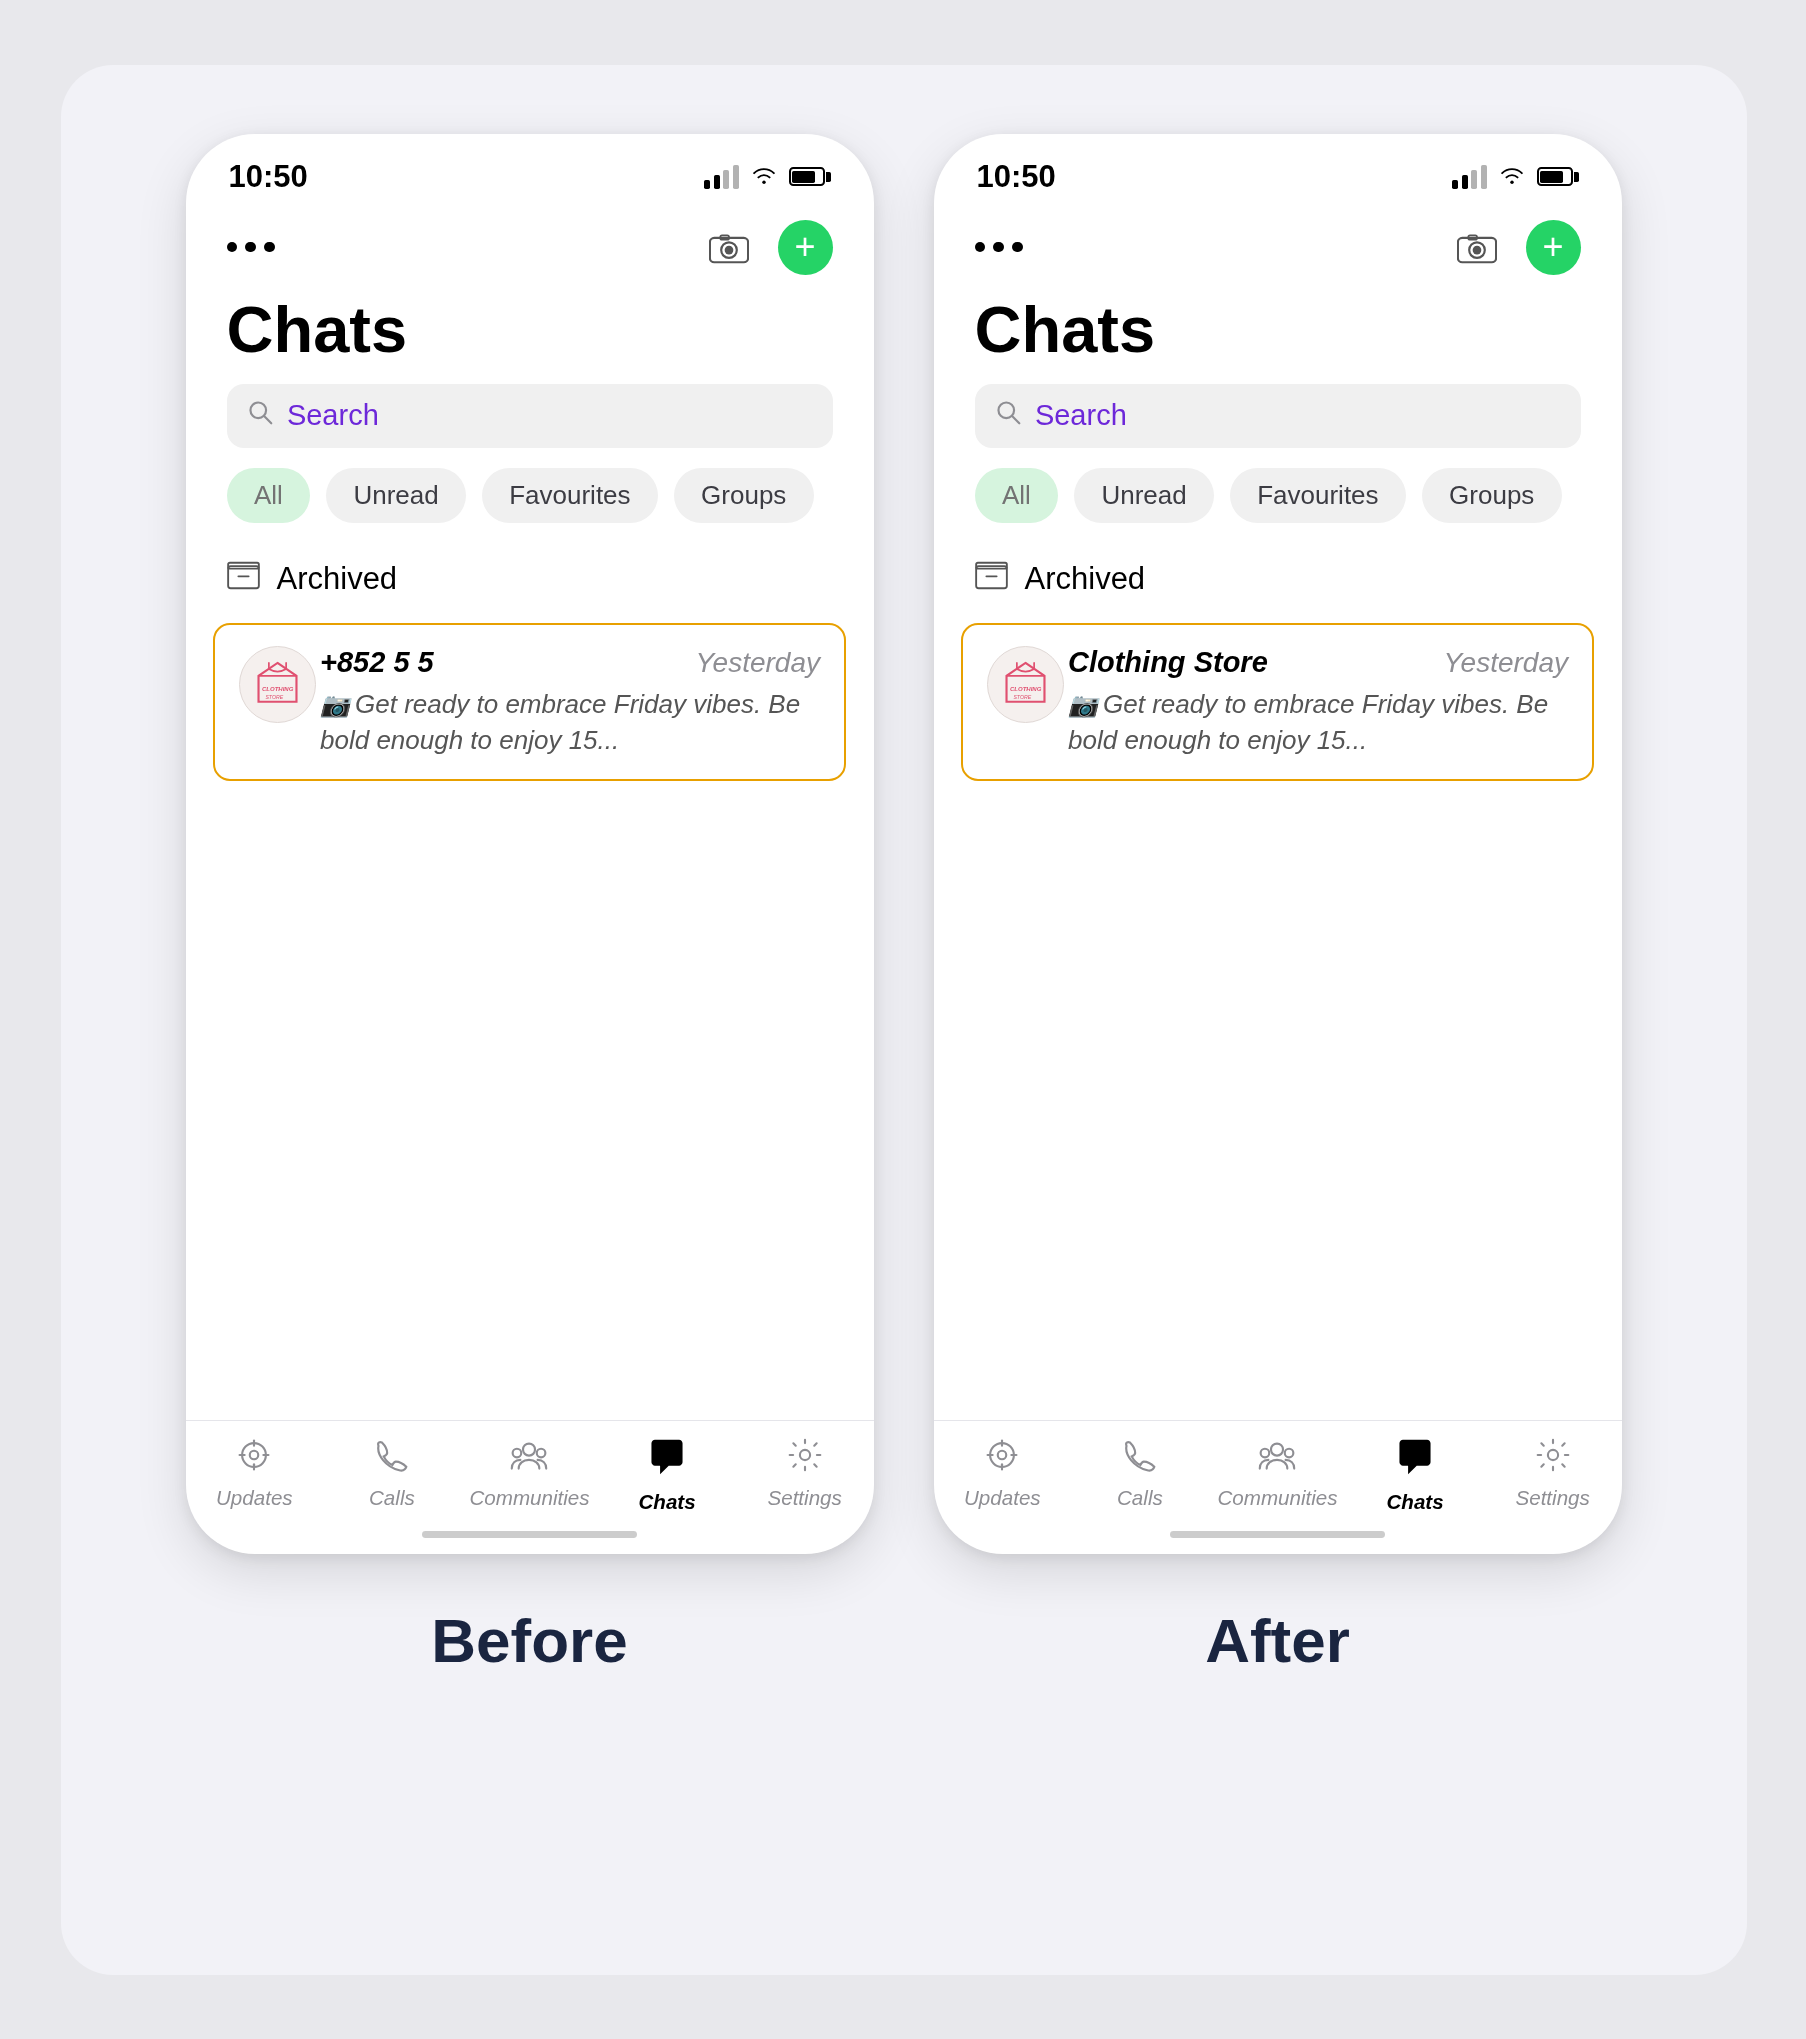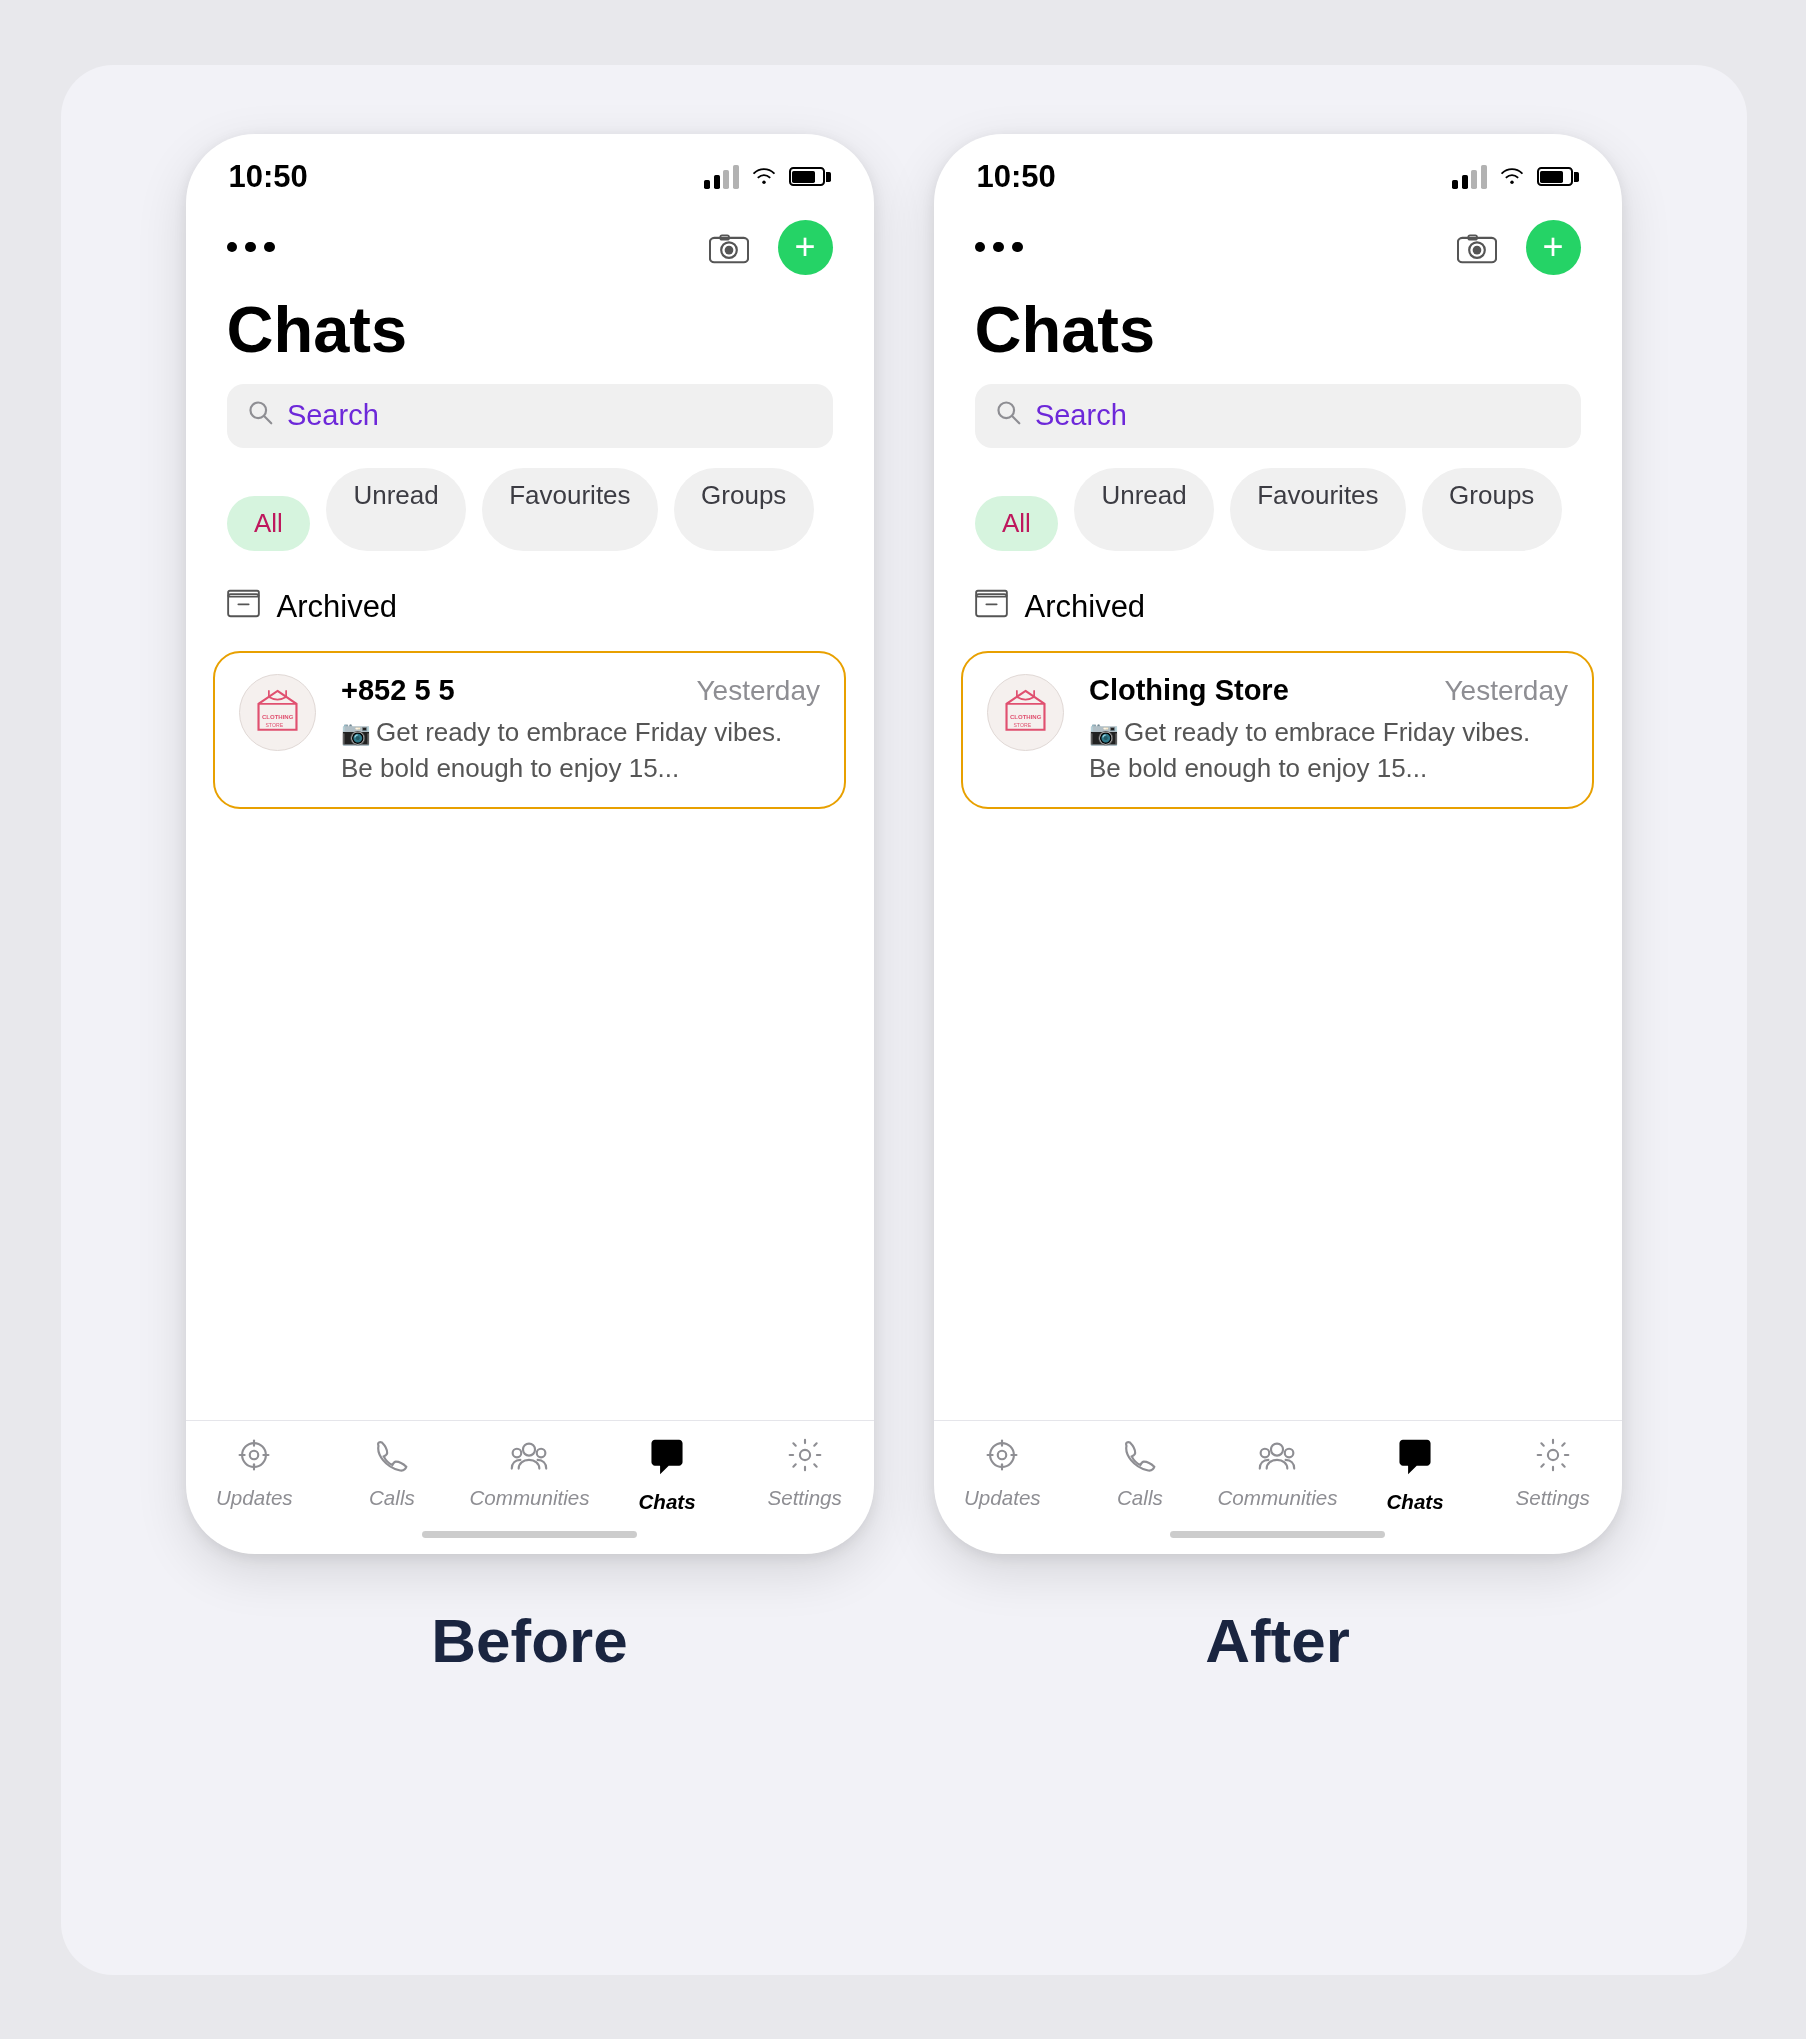--- a/index.html
+++ b/index.html
@@ -226,22 +226,21 @@
       border-radius: 43px;
       font-size: 26px;
       font-weight: 500;
       background: #f0f0f0;
       color: #3c3c43;
       white-space: nowrap;
     }
 
     .pill.active {
       background: #d6f4de;
-      color: #be185d;
-      margin-top: 28px;
+      color: #737373;
     }
 
     
     .archived-row {
       display: flex;
       align-items: center;
       gap: 17px;
       padding: 17px 41px;
     }
 
@@ -253,26 +252,27 @@
     .archived-label {
       font-size: 31px;
       color: #000;
       font-weight: 500;
     }
 
     
     .chat-item {
       margin: 8.6px 27.5px;
       border: 2.6px solid #e8a000;
-      border-radius: 27px;
+      border-radius: 17px;
       padding: 20.6px 24px;
       display: flex;
       align-items: flex-start;
-      gap: 25px;
+      gap: 4px;
       background: #fff;
+      font-style: italic;
     }
 
     .chat-avatar {
       width: 77px;
       height: 77px;
       border-radius: 50%;
       background: #f5f0ee;
       display: flex;
       align-items: center;
       justify-content: center;

